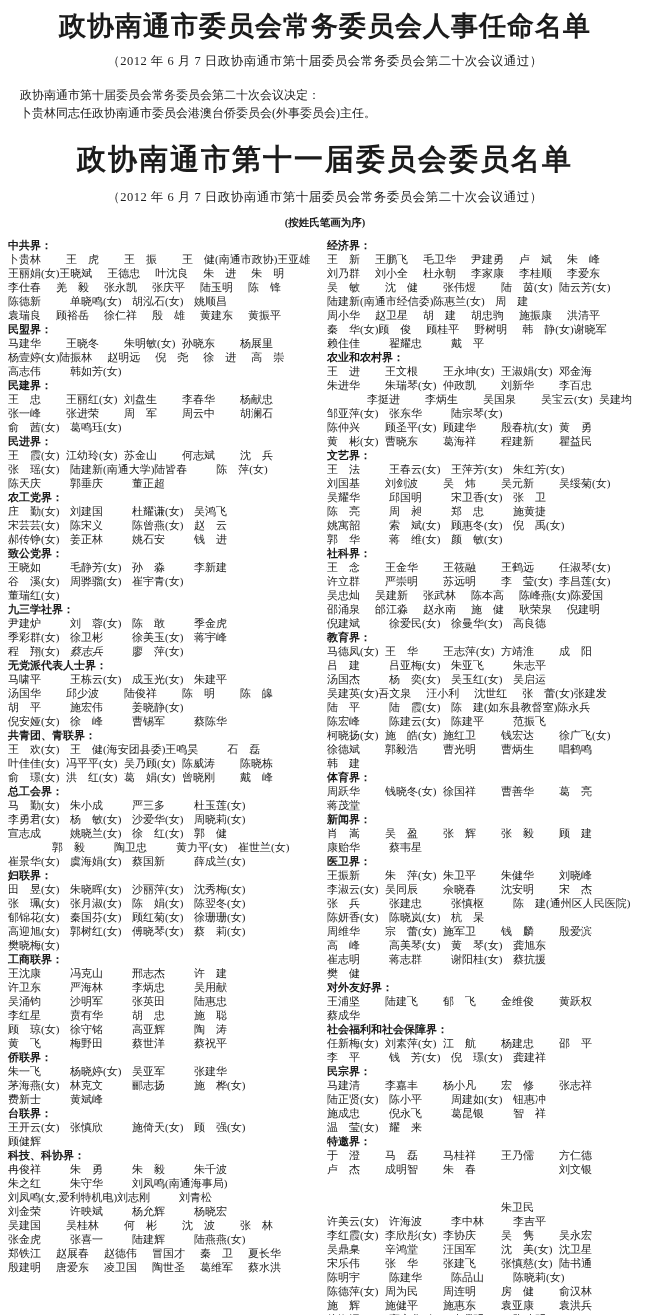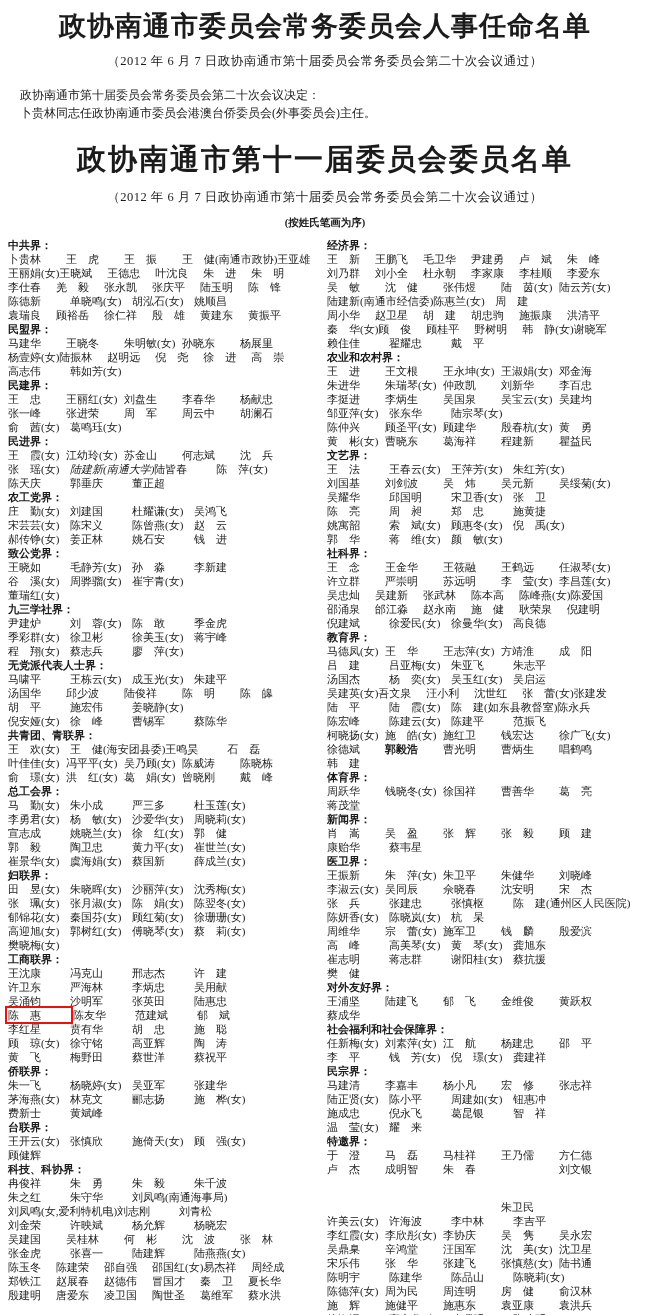--- a/index.html
+++ b/index.html
@@ -48,94 +48,92 @@
         <div class="sec-title">民盟界：</div>
         <div class="row"><span class="name" style="min-width: 58px;">马建华</span><span class="name" style="min-width: 58px;">王晓冬</span><span class="name" style="min-width: 58px;">朱明敏(女)</span><span class="name" style="min-width: 58px;">孙晓东</span><span class="name" style="min-width: 58px;">杨展里</span></div>
         <div class="row"><span class="name" style="min-width: 48px;">杨壹婷(女)</span><span class="name" style="min-width: 48px;">陆振林</span><span class="name" style="min-width: 48px;">赵明远</span><span class="name" style="min-width: 48px;">倪　尧</span><span class="name" style="min-width: 48px;">徐　进</span><span class="name" style="min-width: 48px;">高　崇</span></div>
         <div class="row"><span class="name" style="min-width: 62px;">高志伟</span><span class="name" style="min-width: 62px;">韩如芳(女)</span></div>
         <div class="sec-title">民建界：</div>
         <div class="row"><span class="name" style="min-width: 58px;">王　忠</span><span class="name" style="min-width: 58px;">王丽红(女)</span><span class="name" style="min-width: 58px;">刘盘生</span><span class="name" style="min-width: 58px;">李春华</span><span class="name" style="min-width: 58px;">杨献忠</span></div>
         <div class="row"><span class="name" style="min-width: 58px;">张一峰</span><span class="name" style="min-width: 58px;">张进荣</span><span class="name" style="min-width: 58px;">周　军</span><span class="name" style="min-width: 58px;">周云中</span><span class="name" style="min-width: 58px;">胡澜石</span></div>
         <div class="row"><span class="name" style="min-width: 62px;">俞　茜(女)</span><span class="name" style="min-width: 62px;">葛鸣珏(女)</span></div>
         <div class="sec-title">民进界：</div>
         <div class="row"><span class="name" style="min-width: 58px;">王　霞(女)</span><span class="name" style="min-width: 58px;">江幼玲(女)</span><span class="name" style="min-width: 58px;">苏金山</span><span class="name" style="min-width: 58px;">何志斌</span><span class="name" style="min-width: 58px;">沈　兵</span></div>
-        <div class="row"><span class="name" style="min-width: 62px;">张　瑶(女)</span><span class="name" style="min-width: 62px; font-style: italic;">陆建新(南通大学)</span><span class="name" style="min-width: 62px;">陆皆春</span><span class="name" style="min-width: 62px;">陈　萍(女)</span></div>
+        <div class="row"><span class="name" style="min-width: 62px;">张　瑶(女)</span><span class="name" style="min-width: 62px;">陆建新(南通大学)</span><span class="name" style="min-width: 62px;">陆皆春</span><span class="name" style="min-width: 62px;">陈　萍(女)</span></div>
         <div class="row"><span class="name" style="min-width: 62px;">陈天庆</span><span class="name" style="min-width: 62px;">郭垂庆</span><span class="name" style="min-width: 62px;">董正超</span></div>
         <div class="sec-title">农工党界：</div>
         <div class="row"><span class="name" style="min-width: 62px;">庄　勤(女)</span><span class="name" style="min-width: 62px;">刘建国</span><span class="name" style="min-width: 62px;">杜耀谦(女)</span><span class="name" style="min-width: 62px;">吴鸿飞</span></div>
         <div class="row"><span class="name" style="min-width: 62px;">宋芸芸(女)</span><span class="name" style="min-width: 62px;">陈宋义</span><span class="name" style="min-width: 62px;">陈曾燕(女)</span><span class="name" style="min-width: 62px;">赵　云</span></div>
         <div class="row"><span class="name" style="min-width: 62px;">郝传铮(女)</span><span class="name" style="min-width: 62px;">姜正林</span><span class="name" style="min-width: 62px;">姚石安</span><span class="name" style="min-width: 62px;">钱　进</span></div>
         <div class="sec-title">致公党界：</div>
         <div class="row"><span class="name" style="min-width: 62px;">王晓如</span><span class="name" style="min-width: 62px;">毛静芳(女)</span><span class="name" style="min-width: 62px;">孙　淼</span><span class="name" style="min-width: 62px;">李新建</span></div>
         <div class="row"><span class="name" style="min-width: 62px;">谷　溪(女)</span><span class="name" style="min-width: 62px;">周骅骝(女)</span><span class="name" style="min-width: 62px;">崔宇青(女)</span></div>
         <div class="row"><span class="name" style="min-width: 62px;">董瑞红(女)</span></div>
         <div class="sec-title">九三学社界：</div>
         <div class="row"><span class="name" style="min-width: 62px;">尹建炉</span><span class="name" style="min-width: 62px;">刘　蓉(女)</span><span class="name" style="min-width: 62px;">陈　敢</span><span class="name" style="min-width: 62px;">季金虎</span></div>
         <div class="row"><span class="name" style="min-width: 62px;">季彩群(女)</span><span class="name" style="min-width: 62px;">徐卫彬</span><span class="name" style="min-width: 62px;">徐美玉(女)</span><span class="name" style="min-width: 62px;">蒋宇峰</span></div>
-        <div class="row"><span class="name" style="min-width: 62px;">程　翔(女)</span><span class="name" style="min-width: 62px;">蔡志兵</span><span class="name" style="min-width: 62px;">廖　萍(女)</span></div>
+        <div class="row"><span class="name" style="min-width: 62px;">程　翔(女)</span><span class="name" style="min-width: 62px; font-style: italic;">蔡志兵</span><span class="name" style="min-width: 62px;">廖　萍(女)</span></div>
         <div class="sec-title">无党派代表人士界：</div>
         <div class="row"><span class="name" style="min-width: 62px;">马啸平</span><span class="name" style="min-width: 62px;">王栋云(女)</span><span class="name" style="min-width: 62px;">成玉光(女)</span><span class="name" style="min-width: 62px;">朱建平</span></div>
         <div class="row"><span class="name" style="min-width: 58px;">汤国华</span><span class="name" style="min-width: 58px;">邱少波</span><span class="name" style="min-width: 58px;">陆俊祥</span><span class="name" style="min-width: 58px;">陈　明</span><span class="name" style="min-width: 58px;">陈　皞</span></div>
         <div class="row"><span class="name" style="min-width: 62px;">胡　平</span><span class="name" style="min-width: 62px;">施宏伟</span><span class="name" style="min-width: 62px;">姜晓静(女)</span></div>
         <div class="row"><span class="name" style="min-width: 62px;">倪安娅(女)</span><span class="name" style="min-width: 62px;">徐　峰</span><span class="name" style="min-width: 62px;">曹锡军</span><span class="name" style="min-width: 62px;">蔡陈华</span></div>
         <div class="sec-title">共青团、青联界：</div>
         <div class="row"><span class="name" style="min-width: 62px;">王　欢(女)</span><span class="name" style="min-width: 62px;">王　健(海安团县委)</span><span class="name" style="min-width: 62px;">王鸣昊</span><span class="name" style="min-width: 62px;">石　磊</span></div>
         <div class="row"><span class="name" style="min-width: 58px;">叶佳佳(女)</span><span class="name" style="min-width: 58px;">冯平平(女)</span><span class="name" style="min-width: 58px;">吴乃顾(女)</span><span class="name" style="min-width: 58px;">陈威涛</span><span class="name" style="min-width: 58px;">陈晓栋</span></div>
         <div class="row"><span class="name" style="min-width: 58px;">俞　璟(女)</span><span class="name" style="min-width: 58px;">洪　红(女)</span><span class="name" style="min-width: 58px;">葛　娟(女)</span><span class="name" style="min-width: 58px;">曾晓刚</span><span class="name" style="min-width: 58px;">戴　峰</span></div>
         <div class="sec-title">总工会界：</div>
         <div class="row"><span class="name" style="min-width: 62px;">马　勤(女)</span><span class="name" style="min-width: 62px;">朱小成</span><span class="name" style="min-width: 62px;">严三多</span><span class="name" style="min-width: 62px;">杜玉莲(女)</span></div>
         <div class="row"><span class="name" style="min-width: 62px;">李勇君(女)</span><span class="name" style="min-width: 62px;">杨　敏(女)</span><span class="name" style="min-width: 62px;">沙爱华(女)</span><span class="name" style="min-width: 62px;">周晓莉(女)</span></div>
         <div class="row"><span class="name" style="min-width: 62px;">宣志成</span><span class="name" style="min-width: 62px;">姚晓兰(女)</span><span class="name" style="min-width: 62px;">徐　红(女)</span><span class="name" style="min-width: 62px;">郭　健</span></div>
-        <div class="row"><span class="name" style="min-width: 62px;">郭　毅</span><span class="name" style="min-width: 62px;">陶卫忠</span><span class="name" style="min-width: 62px;">黄力平(女)</span><span class="name" style="min-width: 62px;">崔世兰(女)</span></div>
+        <div class="row"><span class="name" style="min-width: 62px; margin-left: 44px;">郭　毅</span><span class="name" style="min-width: 62px;">陶卫忠</span><span class="name" style="min-width: 62px;">黄力平(女)</span><span class="name" style="min-width: 62px;">崔世兰(女)</span></div>
         <div class="row"><span class="name" style="min-width: 62px;">崔景华(女)</span><span class="name" style="min-width: 62px;">虞海娟(女)</span><span class="name" style="min-width: 62px;">蔡国新</span><span class="name" style="min-width: 62px;">薛成兰(女)</span></div>
         <div class="sec-title">妇联界：</div>
         <div class="row"><span class="name" style="min-width: 62px;">田　昱(女)</span><span class="name" style="min-width: 62px;">朱晓晖(女)</span><span class="name" style="min-width: 62px;">沙丽萍(女)</span><span class="name" style="min-width: 62px;">沈秀梅(女)</span></div>
         <div class="row"><span class="name" style="min-width: 62px;">张　珮(女)</span><span class="name" style="min-width: 62px;">张月淑(女)</span><span class="name" style="min-width: 62px;">陈　娟(女)</span><span class="name" style="min-width: 62px;">陈翌冬(女)</span></div>
         <div class="row"><span class="name" style="min-width: 62px;">郁锦花(女)</span><span class="name" style="min-width: 62px;">秦国芬(女)</span><span class="name" style="min-width: 62px;">顾红菊(女)</span><span class="name" style="min-width: 62px;">徐珊珊(女)</span></div>
         <div class="row"><span class="name" style="min-width: 62px;">高迎旭(女)</span><span class="name" style="min-width: 62px;">郭树红(女)</span><span class="name" style="min-width: 62px;">傅晓琴(女)</span><span class="name" style="min-width: 62px;">蔡　莉(女)</span></div>
         <div class="row"><span class="name" style="min-width: 62px;">樊晓梅(女)</span></div>
         <div class="sec-title">工商联界：</div>
         <div class="row"><span class="name" style="min-width: 62px;">王沈康</span><span class="name" style="min-width: 62px;">冯克山</span><span class="name" style="min-width: 62px;">邢志杰</span><span class="name" style="min-width: 62px;">许　建</span></div>
         <div class="row"><span class="name" style="min-width: 62px;">许卫东</span><span class="name" style="min-width: 62px;">严海林</span><span class="name" style="min-width: 62px;">李炳忠</span><span class="name" style="min-width: 62px;">吴用献</span></div>
         <div class="row"><span class="name" style="min-width: 62px;">吴涌钧</span><span class="name" style="min-width: 62px;">沙明军</span><span class="name" style="min-width: 62px;">张英田</span><span class="name" style="min-width: 62px;">陆惠忠</span></div>
-        <div class="row"><span class="name hl" style="min-width: 62px; border-color: rgb(232, 19, 12);">陈　惠</span><span class="name" style="min-width: 62px;">陈友华</span><span class="name" style="min-width: 62px;">范建斌</span><span class="name" style="min-width: 62px;">郁　斌</span></div>
         <div class="row"><span class="name" style="min-width: 62px;">李红星</span><span class="name" style="min-width: 62px;">贲有华</span><span class="name" style="min-width: 62px;">胡　忠</span><span class="name" style="min-width: 62px;">施　聪</span></div>
         <div class="row"><span class="name" style="min-width: 62px;">顾　琼(女)</span><span class="name" style="min-width: 62px;">徐守铭</span><span class="name" style="min-width: 62px;">高亚辉</span><span class="name" style="min-width: 62px;">陶　涛</span></div>
         <div class="row"><span class="name" style="min-width: 62px;">黄　飞</span><span class="name" style="min-width: 62px;">梅野田</span><span class="name" style="min-width: 62px;">蔡世洋</span><span class="name" style="min-width: 62px;">蔡祝平</span></div>
         <div class="sec-title">侨联界：</div>
         <div class="row"><span class="name" style="min-width: 62px;">朱一飞</span><span class="name" style="min-width: 62px;">杨晓婷(女)</span><span class="name" style="min-width: 62px;">吴亚军</span><span class="name" style="min-width: 62px;">张建华</span></div>
         <div class="row"><span class="name" style="min-width: 62px;">茅海燕(女)</span><span class="name" style="min-width: 62px;">林克文</span><span class="name" style="min-width: 62px;">郦志扬</span><span class="name" style="min-width: 62px;">施　桦(女)</span></div>
         <div class="row"><span class="name" style="min-width: 62px;">费新士</span><span class="name" style="min-width: 62px;">黄斌峰</span></div>
         <div class="sec-title">台联界：</div>
         <div class="row"><span class="name" style="min-width: 62px;">王开云(女)</span><span class="name" style="min-width: 62px;">张慎欣</span><span class="name" style="min-width: 62px;">施倚天(女)</span><span class="name" style="min-width: 62px;">顾　强(女)</span></div>
         <div class="row"><span class="name" style="min-width: 62px;">顾健辉</span></div>
         <div class="sec-title">科技、科协界：</div>
         <div class="row"><span class="name" style="min-width: 62px;">冉俊祥</span><span class="name" style="min-width: 62px;">朱　勇</span><span class="name" style="min-width: 62px;">朱　毅</span><span class="name" style="min-width: 62px;">朱千波</span></div>
         <div class="row"><span class="name" style="min-width: 62px;">朱之红</span><span class="name" style="min-width: 62px;">朱守华</span><span class="name" style="min-width: 62px;">刘凤鸣(南通海事局)</span></div>
         <div class="row"><span class="name" style="min-width: 62px;">刘凤鸣(女,爱利特机电)</span><span class="name" style="min-width: 62px;">刘志刚</span><span class="name" style="min-width: 62px;">刘青松</span></div>
         <div class="row"><span class="name" style="min-width: 62px;">刘金荣</span><span class="name" style="min-width: 62px;">许映斌</span><span class="name" style="min-width: 62px;">杨允辉</span><span class="name" style="min-width: 62px;">杨晓宏</span></div>
         <div class="row"><span class="name" style="min-width: 58px;">吴建国</span><span class="name" style="min-width: 58px;">吴桂林</span><span class="name" style="min-width: 58px;">何　彬</span><span class="name" style="min-width: 58px;">沈　波</span><span class="name" style="min-width: 58px;">张　林</span></div>
         <div class="row"><span class="name" style="min-width: 62px;">张金虎</span><span class="name" style="min-width: 62px;">张喜一</span><span class="name" style="min-width: 62px;">陆建辉</span><span class="name" style="min-width: 62px;">陆燕燕(女)</span></div>
-        <div class="row"><span class="name" style="min-width: 48px;">陈玉冬</span><span class="name" style="min-width: 48px;">陈建荣</span><span class="name" style="min-width: 48px;">邵自强</span><span class="name" style="min-width: 48px;">邵国红(女)</span><span class="name" style="min-width: 48px;">易杰祥</span><span class="name" style="min-width: 48px;">周经成</span></div>
         <div class="row"><span class="name" style="min-width: 48px;">郑铁江</span><span class="name" style="min-width: 48px;">赵展春</span><span class="name" style="min-width: 48px;">赵德伟</span><span class="name" style="min-width: 48px;">冒国才</span><span class="name" style="min-width: 48px;">秦　卫</span><span class="name" style="min-width: 48px;">夏长华</span></div>
         <div class="row"><span class="name" style="min-width: 48px;">殷建明</span><span class="name" style="min-width: 48px;">唐爱东</span><span class="name" style="min-width: 48px;">凌卫国</span><span class="name" style="min-width: 48px;">陶世圣</span><span class="name" style="min-width: 48px;">葛维军</span><span class="name" style="min-width: 48px;">蔡水洪</span></div>
       </div>
     <div class="column">
         <div class="sec-title">经济界：</div>
         <div class="row"><span class="name" style="min-width: 48px;">王　新</span><span class="name" style="min-width: 48px;">王鹏飞</span><span class="name" style="min-width: 48px;">毛卫华</span><span class="name" style="min-width: 48px;">尹建勇</span><span class="name" style="min-width: 48px;">卢　斌</span><span class="name" style="min-width: 48px;">朱　峰</span></div>
         <div class="row"><span class="name" style="min-width: 48px;">刘乃群</span><span class="name" style="min-width: 48px;">刘小全</span><span class="name" style="min-width: 48px;">杜永朝</span><span class="name" style="min-width: 48px;">李家康</span><span class="name" style="min-width: 48px;">李桂顺</span><span class="name" style="min-width: 48px;">李爱东</span></div>
         <div class="row"><span class="name" style="min-width: 58px;">吴　敏</span><span class="name" style="min-width: 58px;">沈　健</span><span class="name" style="min-width: 58px;">张伟煜</span><span class="name" style="min-width: 58px;">陆　茵(女)</span><span class="name" style="min-width: 58px;">陆云芳(女)</span></div>
         <div class="row"><span class="name" style="min-width: 62px;">陆建新(南通市经信委)</span><span class="name" style="min-width: 62px;">陈惠兰(女)</span><span class="name" style="min-width: 62px;">周　建</span></div>
         <div class="row"><span class="name" style="min-width: 48px;">周小华</span><span class="name" style="min-width: 48px;">赵卫星</span><span class="name" style="min-width: 48px;">胡　建</span><span class="name" style="min-width: 48px;">胡忠驹</span><span class="name" style="min-width: 48px;">施振康</span><span class="name" style="min-width: 48px;">洪清平</span></div>
         <div class="row"><span class="name" style="min-width: 48px;">秦　华(女)</span><span class="name" style="min-width: 48px;">顾　俊</span><span class="name" style="min-width: 48px;">顾桂平</span><span class="name" style="min-width: 48px;">野树明</span><span class="name" style="min-width: 48px;">韩　静(女)</span><span class="name" style="min-width: 48px;">谢晓军</span></div>
         <div class="row"><span class="name" style="min-width: 62px;">赖住佳</span><span class="name" style="min-width: 62px;">翟耀忠</span><span class="name" style="min-width: 62px;">戴　平</span></div>
         <div class="sec-title">农业和农村界：</div>
         <div class="row"><span class="name" style="min-width: 58px;">王　进</span><span class="name" style="min-width: 58px;">王文根</span><span class="name" style="min-width: 58px;">王永坤(女)</span><span class="name" style="min-width: 58px;">王淑娟(女)</span><span class="name" style="min-width: 58px;">邓金海</span></div>
         <div class="row"><span class="name" style="min-width: 58px;">朱进华</span><span class="name" style="min-width: 58px;">朱瑞琴(女)</span><span class="name" style="min-width: 58px;">仲政凯</span><span class="name" style="min-width: 58px;">刘新华</span><span class="name" style="min-width: 58px;">李百忠</span></div>
-        <div class="row"><span class="name" style="min-width: 58px;">李挺进</span><span class="name" style="min-width: 58px;">李炳生</span><span class="name" style="min-width: 58px;">吴国泉</span><span class="name" style="min-width: 58px;">吴宝云(女)</span><span class="name" style="min-width: 58px;">吴建均</span></div>
+        <div class="row"><span class="name" style="min-width: 58px; margin-left: 40px;">李挺进</span><span class="name" style="min-width: 58px;">李炳生</span><span class="name" style="min-width: 58px;">吴国泉</span><span class="name" style="min-width: 58px;">吴宝云(女)</span><span class="name" style="min-width: 58px;">吴建均</span></div>
         <div class="row"><span class="name" style="min-width: 62px;">邹亚萍(女)</span><span class="name" style="min-width: 62px;">张东华</span><span class="name" style="min-width: 62px;">陆宗琴(女)</span></div>
         <div class="row"><span class="name" style="min-width: 58px;">陈仲兴</span><span class="name" style="min-width: 58px;">顾圣平(女)</span><span class="name" style="min-width: 58px;">顾建华</span><span class="name" style="min-width: 58px;">殷春杭(女)</span><span class="name" style="min-width: 58px;">黄　勇</span></div>
         <div class="row"><span class="name" style="min-width: 58px;">黄　彬(女)</span><span class="name" style="min-width: 58px;">曹晓东</span><span class="name" style="min-width: 58px;">葛海祥</span><span class="name" style="min-width: 58px;">程建新</span><span class="name" style="min-width: 58px;">瞿益民</span></div>
         <div class="sec-title">文艺界：</div>
         <div class="row"><span class="name" style="min-width: 62px;">王　法</span><span class="name" style="min-width: 62px;">王春云(女)</span><span class="name" style="min-width: 62px;">王萍芳(女)</span><span class="name" style="min-width: 62px;">朱红芳(女)</span></div>
         <div class="row"><span class="name" style="min-width: 58px;">刘国基</span><span class="name" style="min-width: 58px;">刘剑波</span><span class="name" style="min-width: 58px;">吴　炜</span><span class="name" style="min-width: 58px;">吴元新</span><span class="name" style="min-width: 58px;">吴绥菊(女)</span></div>
         <div class="row"><span class="name" style="min-width: 62px;">吴耀华</span><span class="name" style="min-width: 62px;">邱国明</span><span class="name" style="min-width: 62px;">宋卫香(女)</span><span class="name" style="min-width: 62px;">张　卫</span></div>
         <div class="row"><span class="name" style="min-width: 62px;">陈　亮</span><span class="name" style="min-width: 62px;">周　昶</span><span class="name" style="min-width: 62px;">郑　忠</span><span class="name" style="min-width: 62px;">施黄捷</span></div>
         <div class="row"><span class="name" style="min-width: 62px;">姚寓韶</span><span class="name" style="min-width: 62px;">索　斌(女)</span><span class="name" style="min-width: 62px;">顾惠冬(女)</span><span class="name" style="min-width: 62px;">倪　禹(女)</span></div>
         <div class="row"><span class="name" style="min-width: 62px;">郭　华</span><span class="name" style="min-width: 62px;">蒋　维(女)</span><span class="name" style="min-width: 62px;">颜　敏(女)</span></div>
@@ -146,21 +144,21 @@
         <div class="row"><span class="name" style="min-width: 48px;">邵涌泉</span><span class="name" style="min-width: 48px;">邰江淼</span><span class="name" style="min-width: 48px;">赵永南</span><span class="name" style="min-width: 48px;">施　健</span><span class="name" style="min-width: 48px;">耿荣泉</span><span class="name" style="min-width: 48px;">倪建明</span></div>
         <div class="row"><span class="name" style="min-width: 62px;">倪建斌</span><span class="name" style="min-width: 62px;">徐爱民(女)</span><span class="name" style="min-width: 62px;">徐曼华(女)</span><span class="name" style="min-width: 62px;">高良德</span></div>
         <div class="sec-title">教育界：</div>
         <div class="row"><span class="name" style="min-width: 58px;">马德凤(女)</span><span class="name" style="min-width: 58px;">王　华</span><span class="name" style="min-width: 58px;">王志萍(女)</span><span class="name" style="min-width: 58px;">方靖淮</span><span class="name" style="min-width: 58px;">成　阳</span></div>
         <div class="row"><span class="name" style="min-width: 62px;">吕　建</span><span class="name" style="min-width: 62px;">吕亚梅(女)</span><span class="name" style="min-width: 62px;">朱亚飞</span><span class="name" style="min-width: 62px;">朱志平</span></div>
         <div class="row"><span class="name" style="min-width: 62px;">汤国杰</span><span class="name" style="min-width: 62px;">杨　奕(女)</span><span class="name" style="min-width: 62px;">吴玉红(女)</span><span class="name" style="min-width: 62px;">吴启运</span></div>
         <div class="row"><span class="name" style="min-width: 48px;">吴建英(女)</span><span class="name" style="min-width: 48px;">吾文泉</span><span class="name" style="min-width: 48px;">汪小利</span><span class="name" style="min-width: 48px;">沈世红</span><span class="name" style="min-width: 48px;">张　蕾(女)</span><span class="name" style="min-width: 48px;">张建发</span></div>
         <div class="row"><span class="name" style="min-width: 62px;">陆　平</span><span class="name" style="min-width: 62px;">陆　霞(女)</span><span class="name" style="min-width: 62px;">陈　建(如东县教督室)</span><span class="name" style="min-width: 62px;">陈永兵</span></div>
         <div class="row"><span class="name" style="min-width: 62px;">陈宏峰</span><span class="name" style="min-width: 62px;">陈建云(女)</span><span class="name" style="min-width: 62px;">陈建平</span><span class="name" style="min-width: 62px;">范振飞</span></div>
         <div class="row"><span class="name" style="min-width: 58px;">柯晓扬(女)</span><span class="name" style="min-width: 58px;">施　皓(女)</span><span class="name" style="min-width: 58px;">施红卫</span><span class="name" style="min-width: 58px;">钱宏达</span><span class="name" style="min-width: 58px;">徐广飞(女)</span></div>
-        <div class="row"><span class="name" style="min-width: 58px;">徐德斌</span><span class="name" style="min-width: 58px; font-weight: bold;">郭毅浩</span><span class="name" style="min-width: 58px;">曹光明</span><span class="name" style="min-width: 58px;">曹炳生</span><span class="name" style="min-width: 58px;">唱鹤鸣</span></div>
+        <div class="row"><span class="name" style="min-width: 58px;">徐德斌</span><span class="name" style="min-width: 58px;">郭毅浩</span><span class="name" style="min-width: 58px;">曹光明</span><span class="name" style="min-width: 58px;">曹炳生</span><span class="name" style="min-width: 58px;">唱鹤鸣</span></div>
         <div class="row"><span class="name" style="min-width: 62px;">韩　建</span></div>
         <div class="sec-title">体育界：</div>
         <div class="row"><span class="name" style="min-width: 58px;">周跃华</span><span class="name" style="min-width: 58px;">钱晓冬(女)</span><span class="name" style="min-width: 58px;">徐国祥</span><span class="name" style="min-width: 58px;">曹善华</span><span class="name" style="min-width: 58px;">葛　亮</span></div>
         <div class="row"><span class="name" style="min-width: 62px;">蒋茂堂</span></div>
         <div class="sec-title">新闻界：</div>
         <div class="row"><span class="name" style="min-width: 58px;">肖　嵩</span><span class="name" style="min-width: 58px;">吴　盈</span><span class="name" style="min-width: 58px;">张　辉</span><span class="name" style="min-width: 58px;">张　毅</span><span class="name" style="min-width: 58px;">顾　建</span></div>
         <div class="row"><span class="name" style="min-width: 62px;">康贻华</span><span class="name" style="min-width: 62px;">蔡韦星</span></div>
         <div class="sec-title">医卫界：</div>
         <div class="row"><span class="name" style="min-width: 58px;">王振新</span><span class="name" style="min-width: 58px;">朱　萍(女)</span><span class="name" style="min-width: 58px;">朱卫平</span><span class="name" style="min-width: 58px;">朱健华</span><span class="name" style="min-width: 58px;">刘晓峰</span></div>
         <div class="row"><span class="name" style="min-width: 58px;">李淑云(女)</span><span class="name" style="min-width: 58px;">吴同辰</span><span class="name" style="min-width: 58px;">佘晓春</span><span class="name" style="min-width: 58px;">沈安明</span><span class="name" style="min-width: 58px;">宋　杰</span></div>

